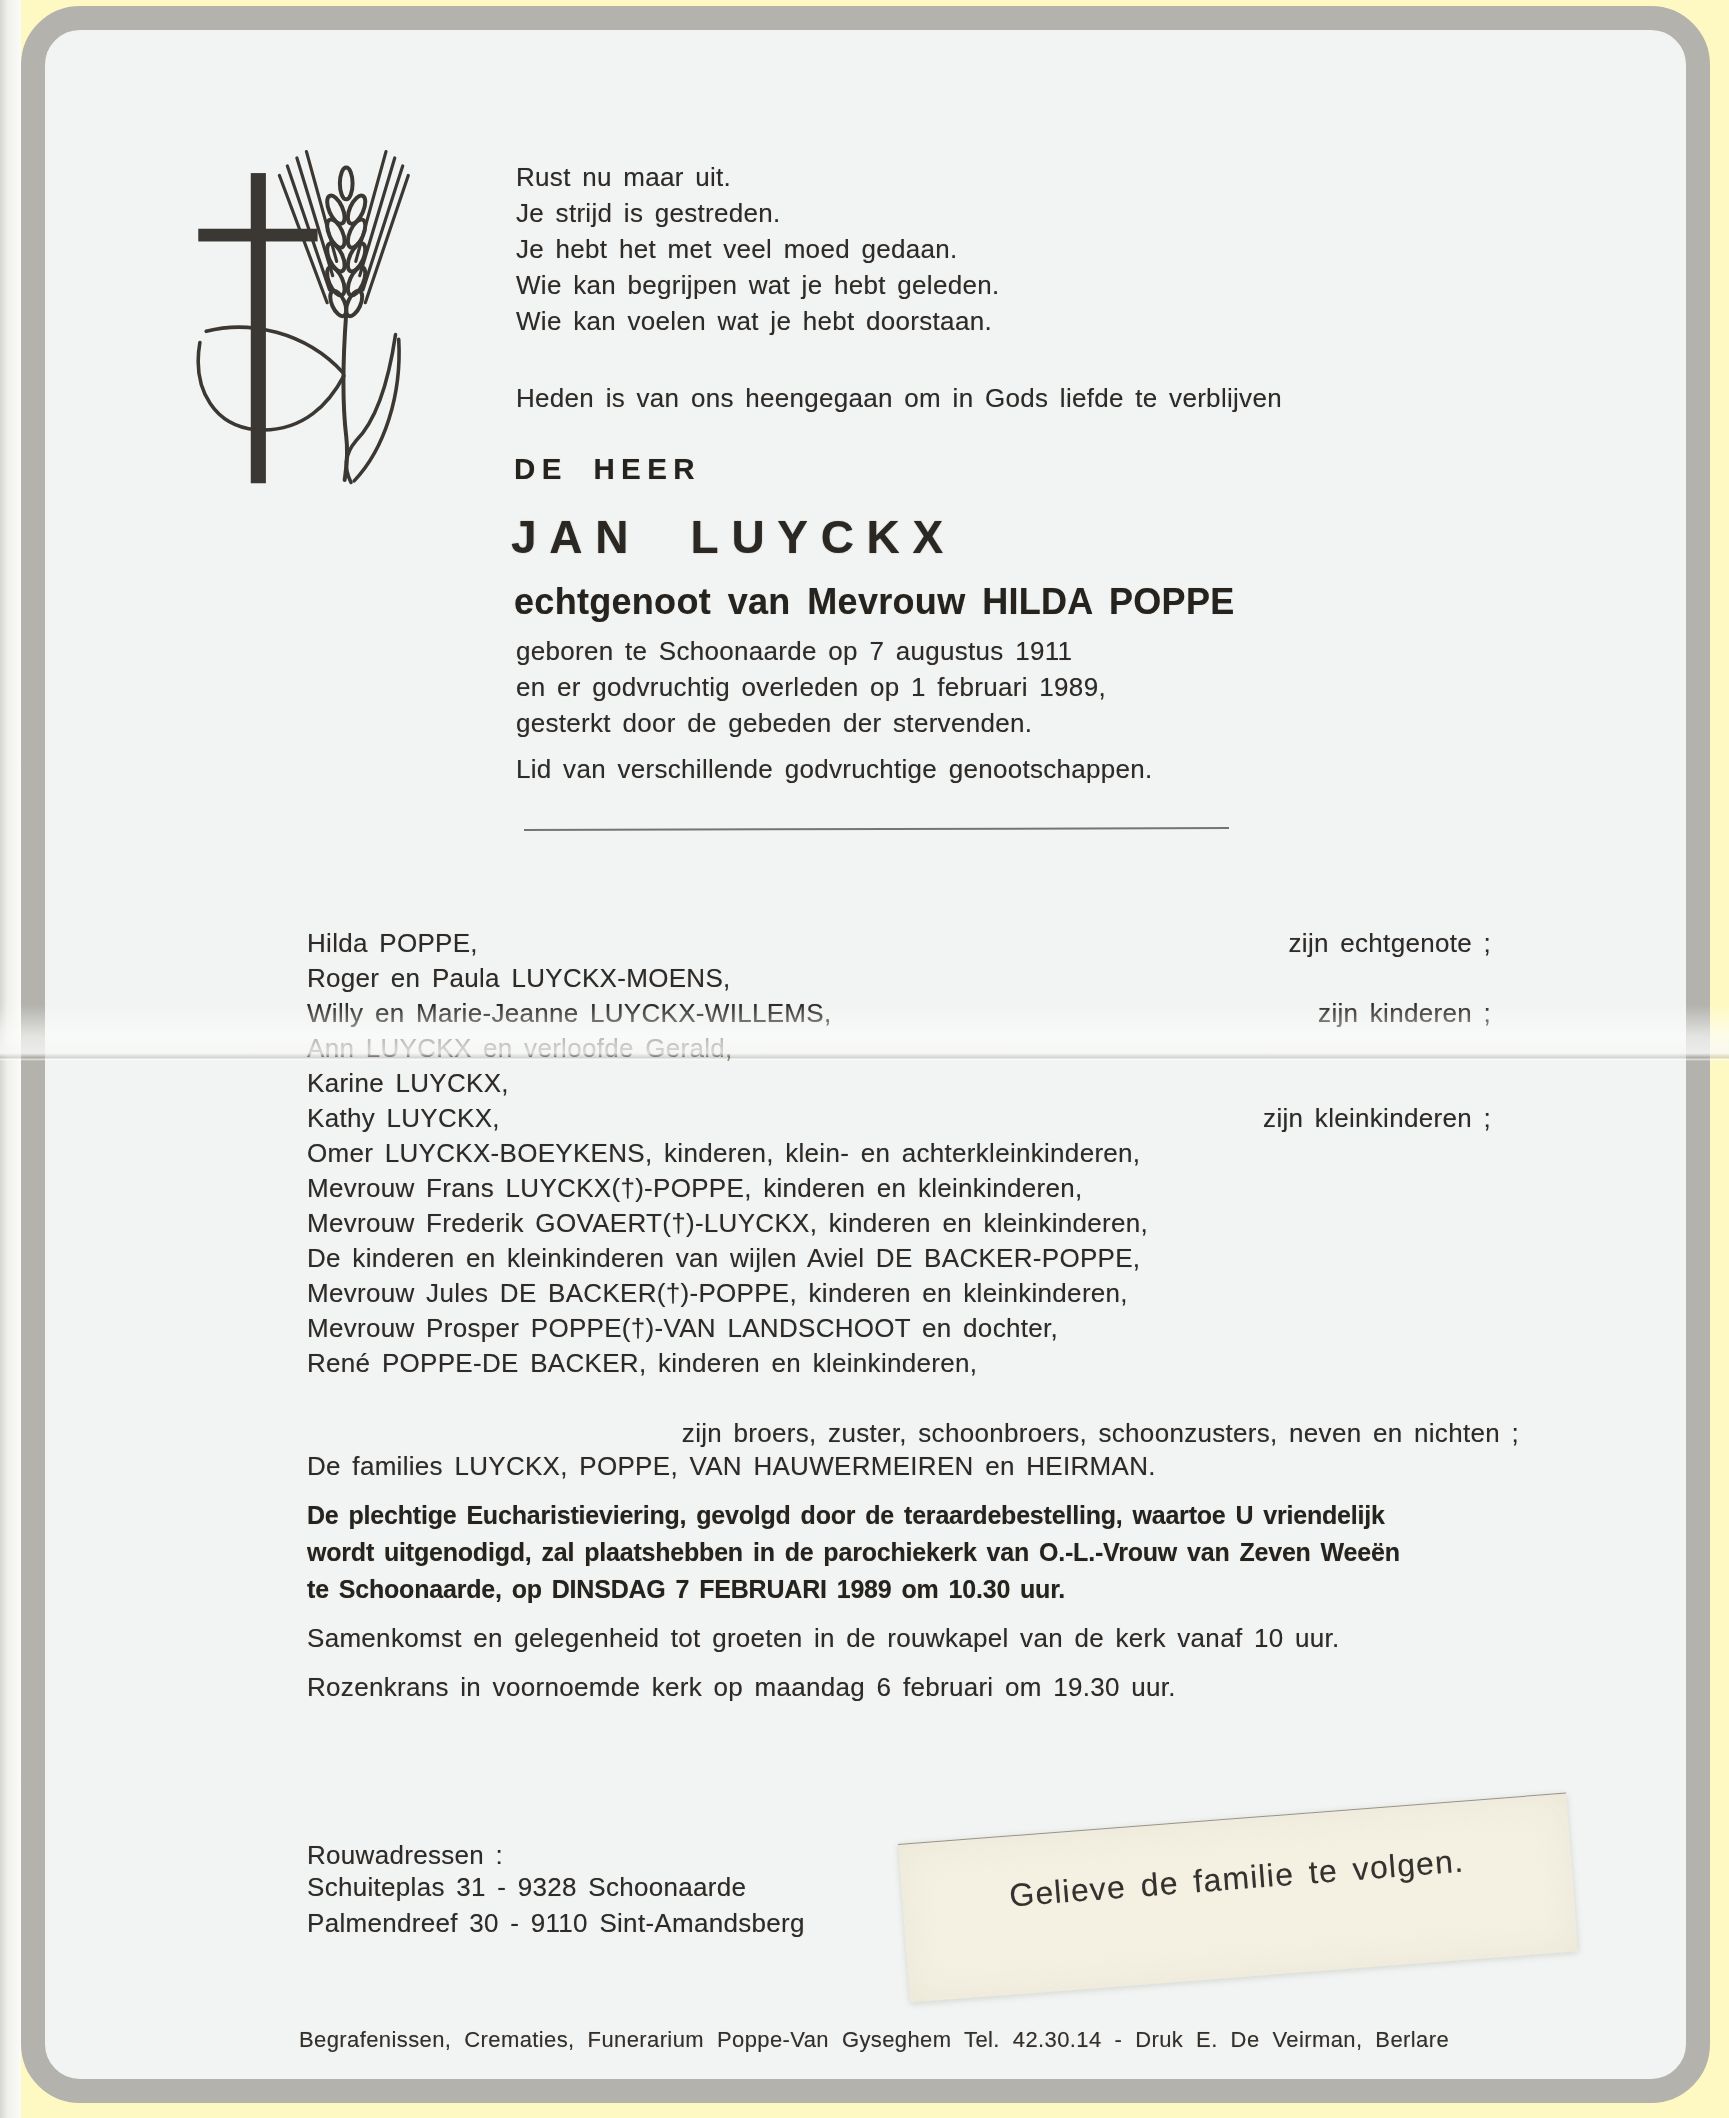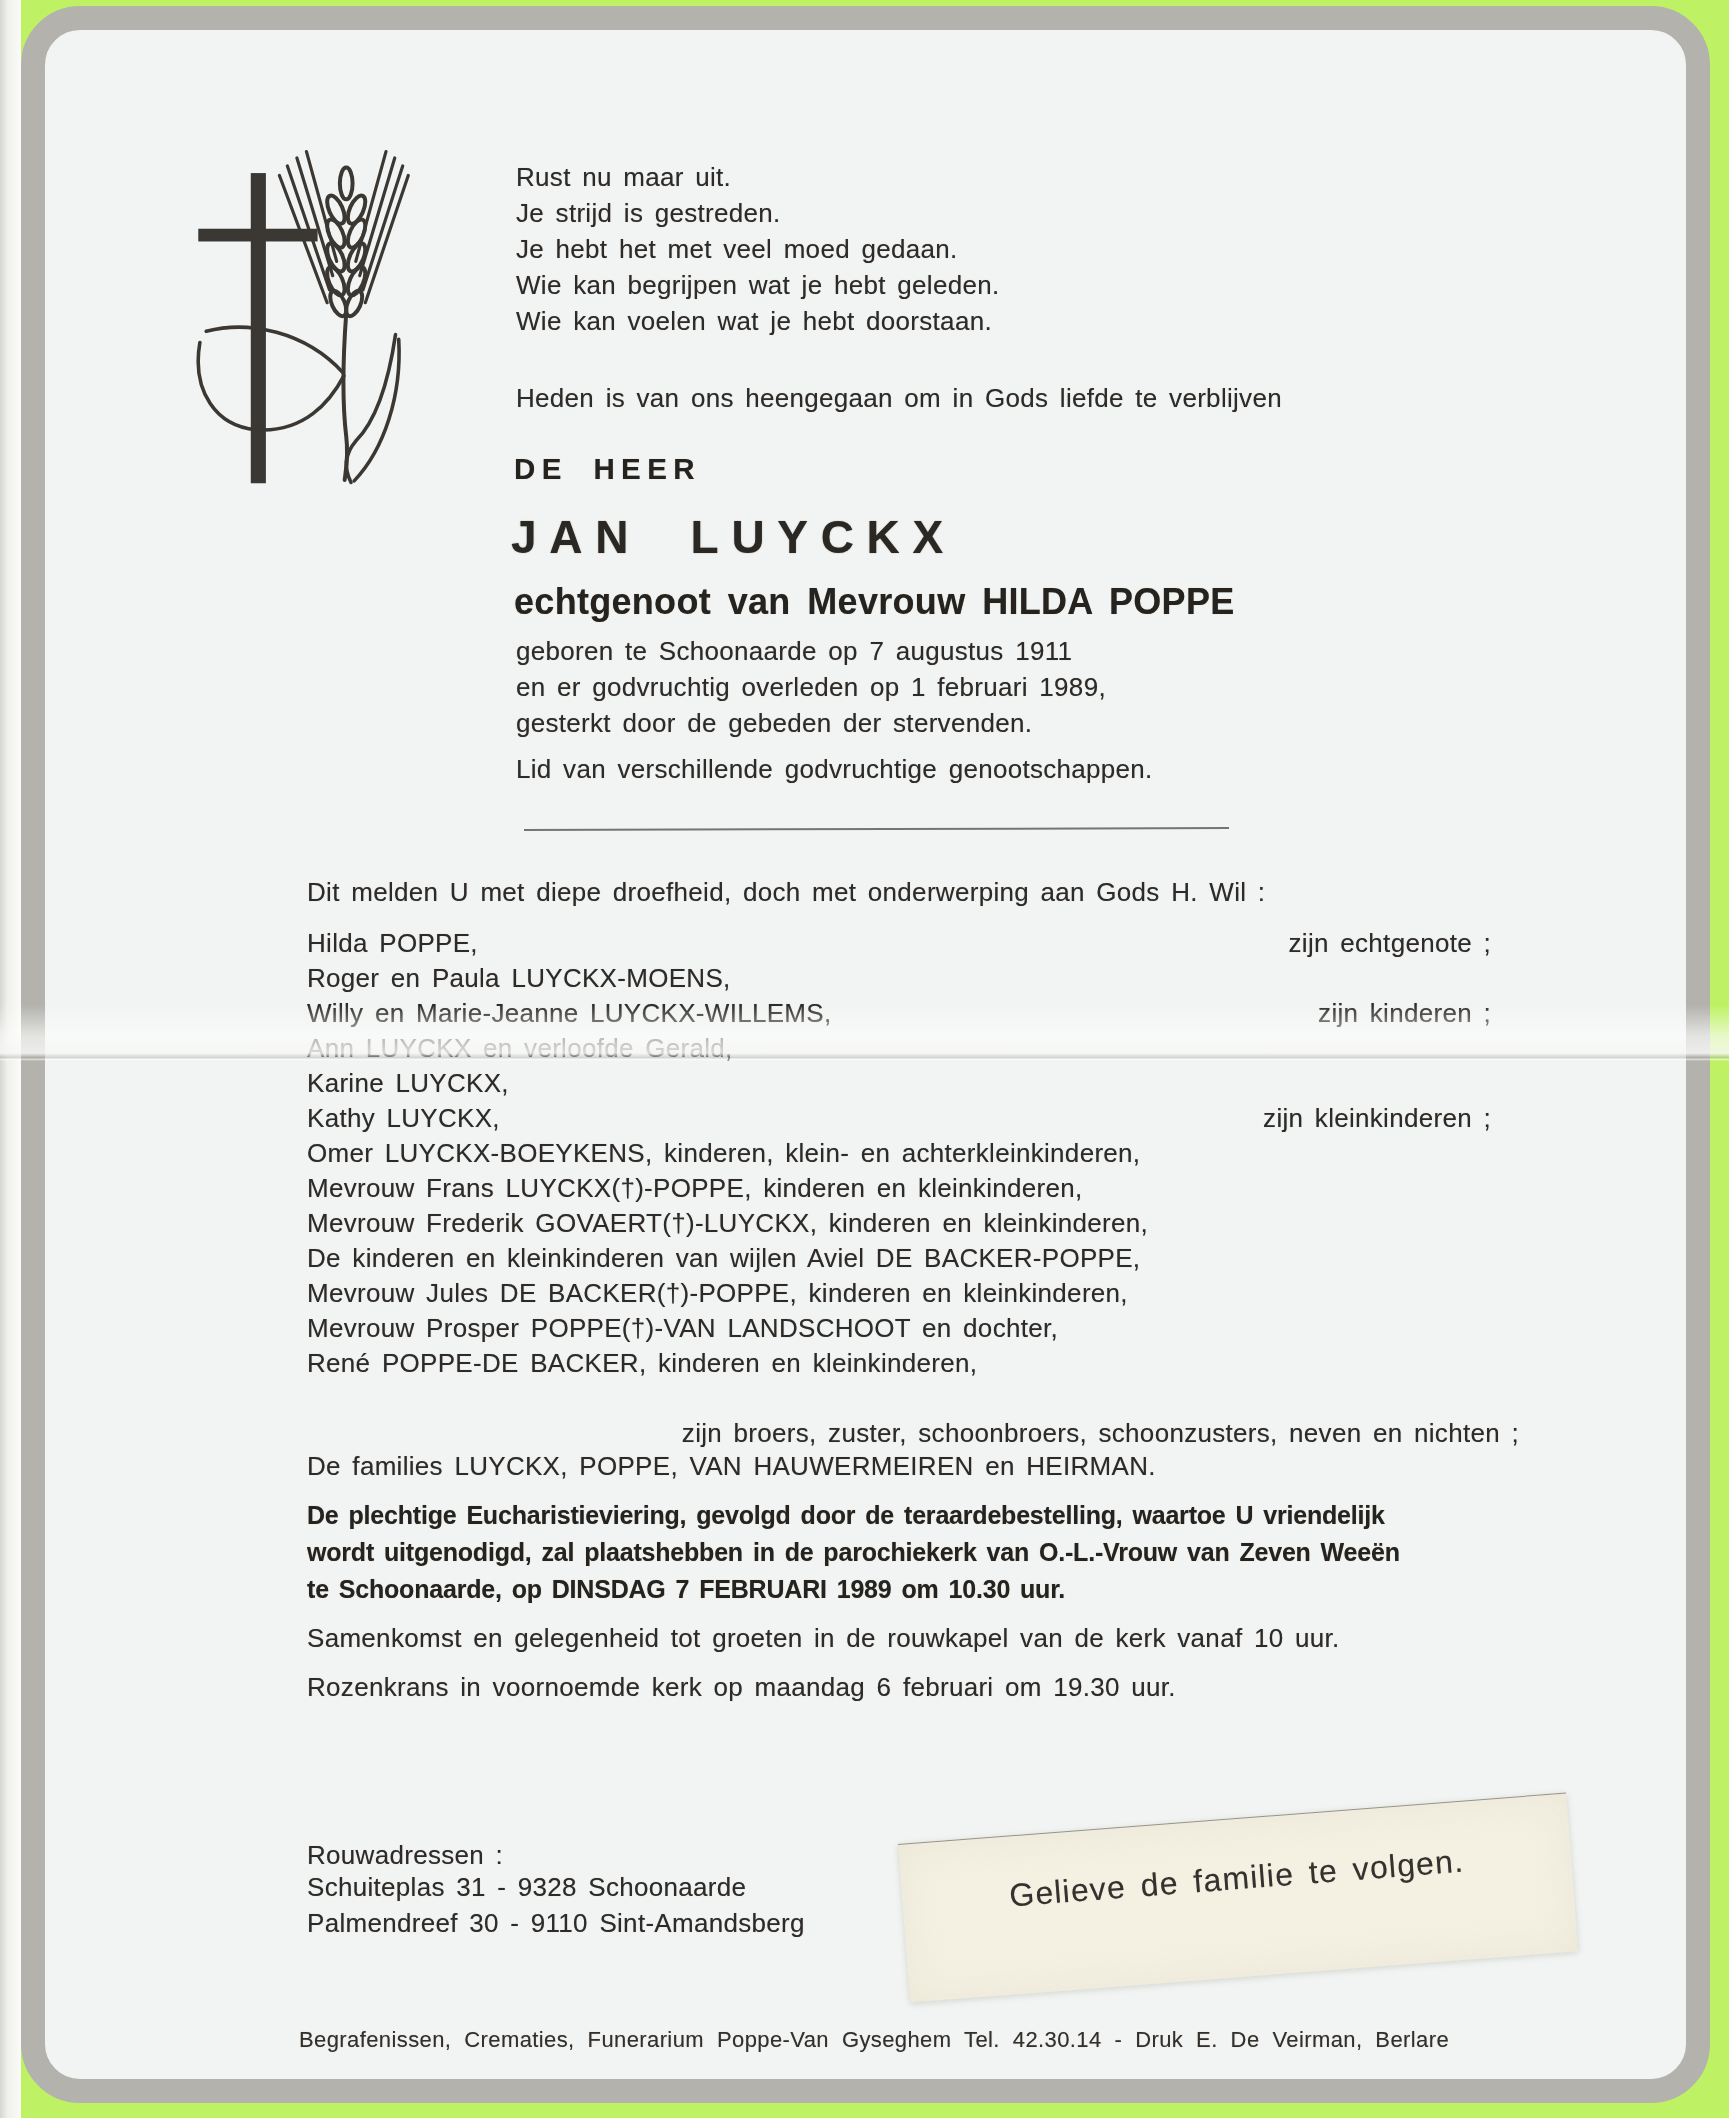--- a/index.html
+++ b/index.html
@@ -1,18 +1,18 @@
 <!DOCTYPE html>
 <html style="font-size:12.7px"><head>
 <meta charset="utf-8">
 <style>
   html,body { margin:0; padding:0; background:#e9e9e6; }
   .page {
     position:relative; width:1729px; height:2119px; overflow:hidden;
-    background:#bef264;
+    background:#fef9c3;
     font-family:"Liberation Sans","DejaVu Sans",sans-serif;
     color:#2d2a27;
   }
   .paper-edge-left {
     position:absolute; left:0; top:0; width:21px; height:100%; z-index:0;
     background:linear-gradient(to right,#d6d5d1 0,#efefec 35%,#fbfbf9 100%);
   }
   .frame {
     position:absolute; left:21px; top:6.4px; width:1689px; height:2097px; z-index:1;
     box-sizing:border-box; border:24px solid #b3b2ad; border-radius:59px;
@@ -124,21 +124,20 @@
   <div class="stack" style="left:516px; top:633px;">
       <div>geboren te Schoonaarde op 7 augustus 1911</div>
       <div>en er godvruchtig overleden op 1 februari 1989,</div>
       <div>gesterkt door de gebeden der stervenden.</div>
     </div>
 
   <div class="tl" style="left:516px; top:754px;">Lid van verschillende godvruchtige genootschappen.</div>
 
   <div class="rule" style="left:524px; top:828px; width:705px;"></div>
 
-  <div class="tl" style="left:307px; top:877px;">Dit melden U met diepe droefheid, doch met onderwerping aan Gods H. Wil :</div>
 
   <div class="fam-block" style="left:307px; top:926px; width:1184px;">
       <div class="fam-row">
         <span>Hilda POPPE,</span>
         <span>zijn echtgenote ;</span>
       </div>
       <div class="fam-row">
         <span>Roger en Paula LUYCKX-MOENS,</span>
         <span></span>
       </div>

